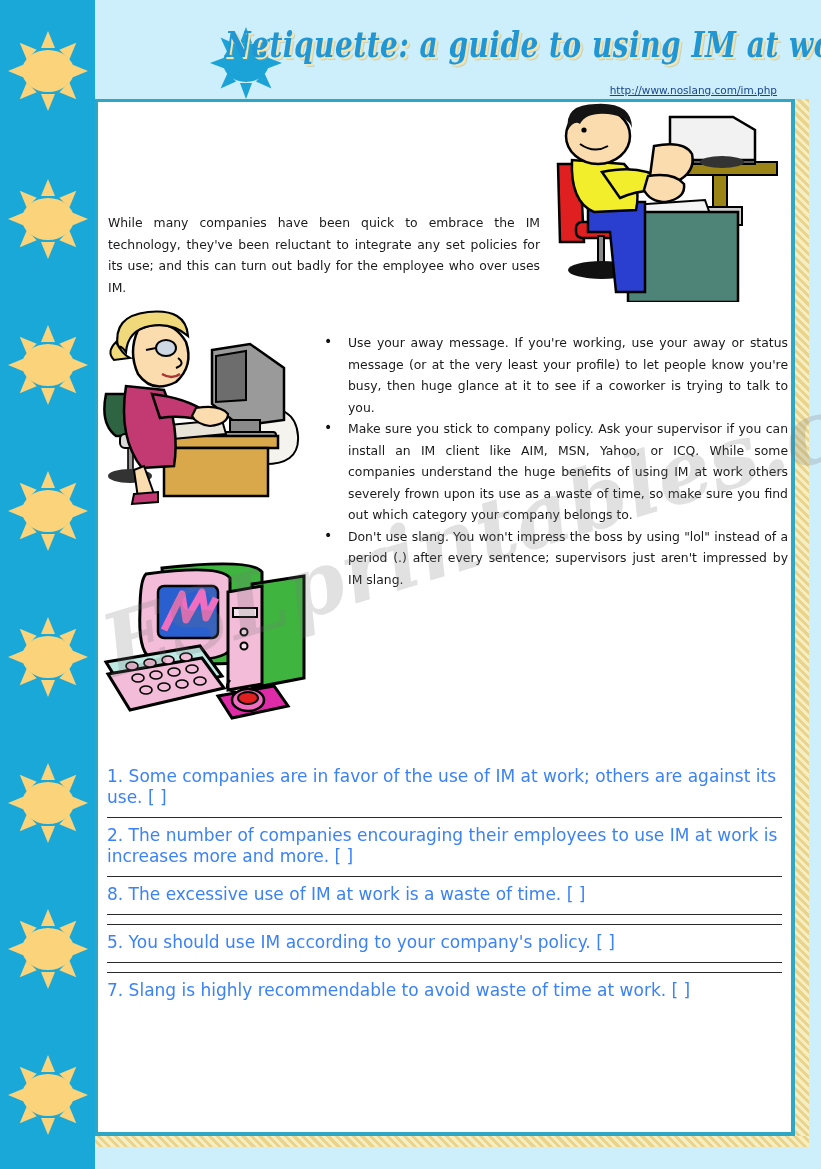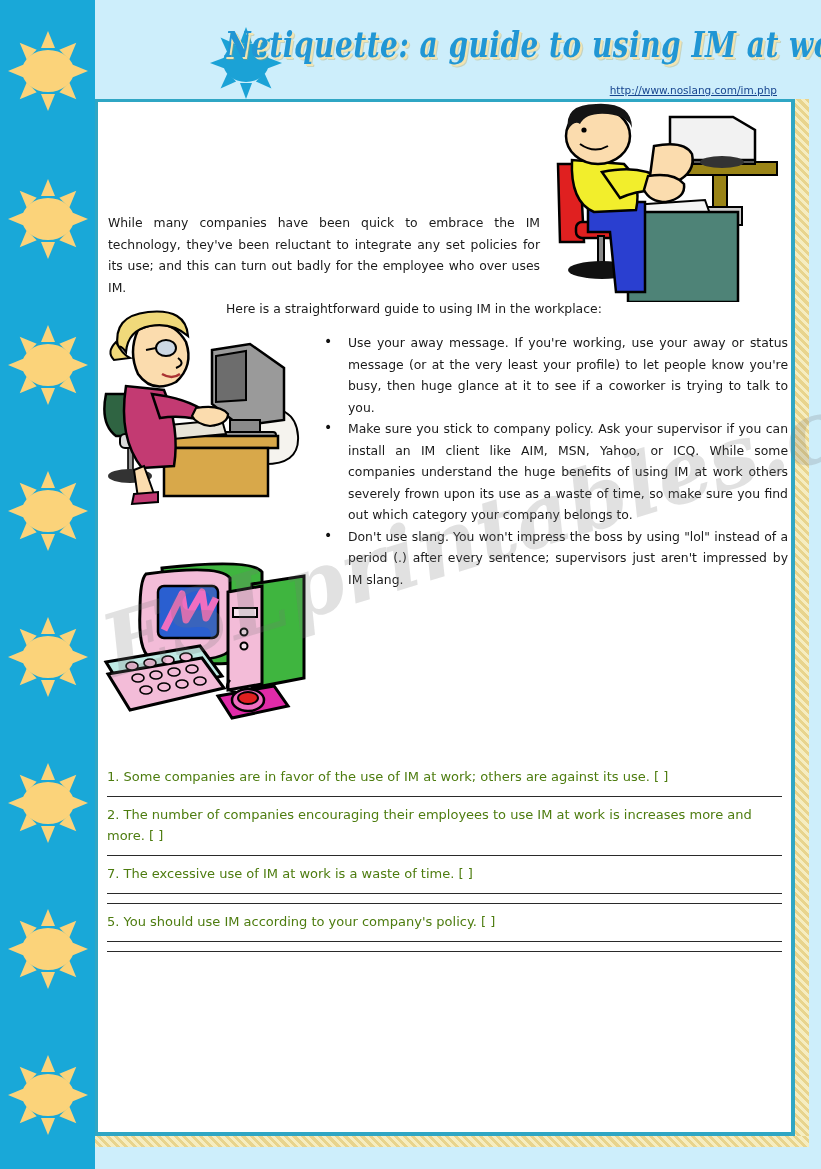--- a/index.html
+++ b/index.html
@@ -213,23 +213,23 @@
   }
 
   .questions {
     position: absolute;
     left: 9px;
     top: 664px;
     width: 675px;
   }
   .q {
     font-family: "DejaVu Sans", sans-serif;
-    font-size: 13px;
+    font-size: 17px;
     line-height: 21px;
-    color: #4d7c0f;
+    color: #3b82f6;
   }
   .answer-line {
     height: 0;
     border-bottom: 1px solid #2a2a2a;
     margin: 9px 0 7px 0;
   }
 
   
   .watermark {
     position: absolute;
@@ -491,40 +491,40 @@
 
           <path d="M116 138 L172 128 L186 148 L130 160 Z" fill="#e02ba8" stroke="#000" stroke-width="3"></path>
           <ellipse cx="146" cy="142" rx="16" ry="11" fill="#f06ec0" stroke="#000" stroke-width="2.5"></ellipse>
           <ellipse cx="146" cy="140" rx="10" ry="6" fill="#e02020" stroke="#000" stroke-width="2"></ellipse>
           <path d="M128 122 Q120 132 134 134" fill="none" stroke="#000" stroke-width="2.5"></path>
         </svg>
       </div>
 
       <div class="para body-text" id="para2">While many companies have been quick to embrace the IM technology, they've been reluctant to integrate any set policies for its use; and this can turn out badly for the employee who over uses IM.</div>
 
-      <div class="intro body-text">Here is a straightforward guide to using IM in the workplace:</div>
 
       <ul class="bullets body-text">
         <li>Use your away message. If you're working, use your away or status message (or at the very least your profile) to let people know you're busy, then huge glance at it to see if a coworker is trying to talk to you.</li>
         <li>Make sure you stick to company policy. Ask your supervisor if you can install an IM client like AIM, MSN, Yahoo, or ICQ. While some companies understand the huge benefits of using IM at work others severely frown upon its use as a waste of time, so make sure you find out which category your company belongs to.</li>
         <li>Don't use slang. You won't impress the boss by using "lol" instead of a period (.) after every sentence; supervisors just aren't impressed by IM slang.</li>
       </ul>
 
 
       <div class="questions">
         <div class="q">1. Some companies are in favor of the use of IM at work; others are against its use. [   ]</div>
         <div class="answer-line"></div>
         <div class="q">2. The number of companies encouraging their employees to use IM at work is increases more and more. [   ]</div>
         <div class="answer-line"></div>
-        <div class="q">7. The excessive use of IM at work is a waste of time. [   ]</div>
+        <div class="q">8. The excessive use of IM at work is a waste of time. [   ]</div>
         <div class="answer-line"></div>
         <div class="answer-line"></div>
         <div class="q">5. You should use IM according to your company's policy. [   ]</div>
         <div class="answer-line"></div>
         <div class="answer-line"></div>
+        <div class="q">7. Slang is highly recommendable to avoid waste of time at work. [   ]</div>
       </div>
 
     </div>
   </div>
 
   <div class="edge-right"></div>
   <div class="edge-bottom"></div>
 
   <div class="watermark">ESLprintables.com</div>
 

